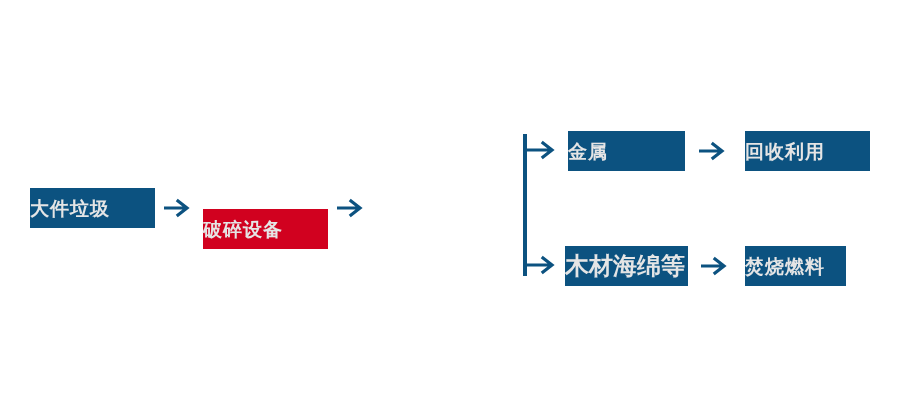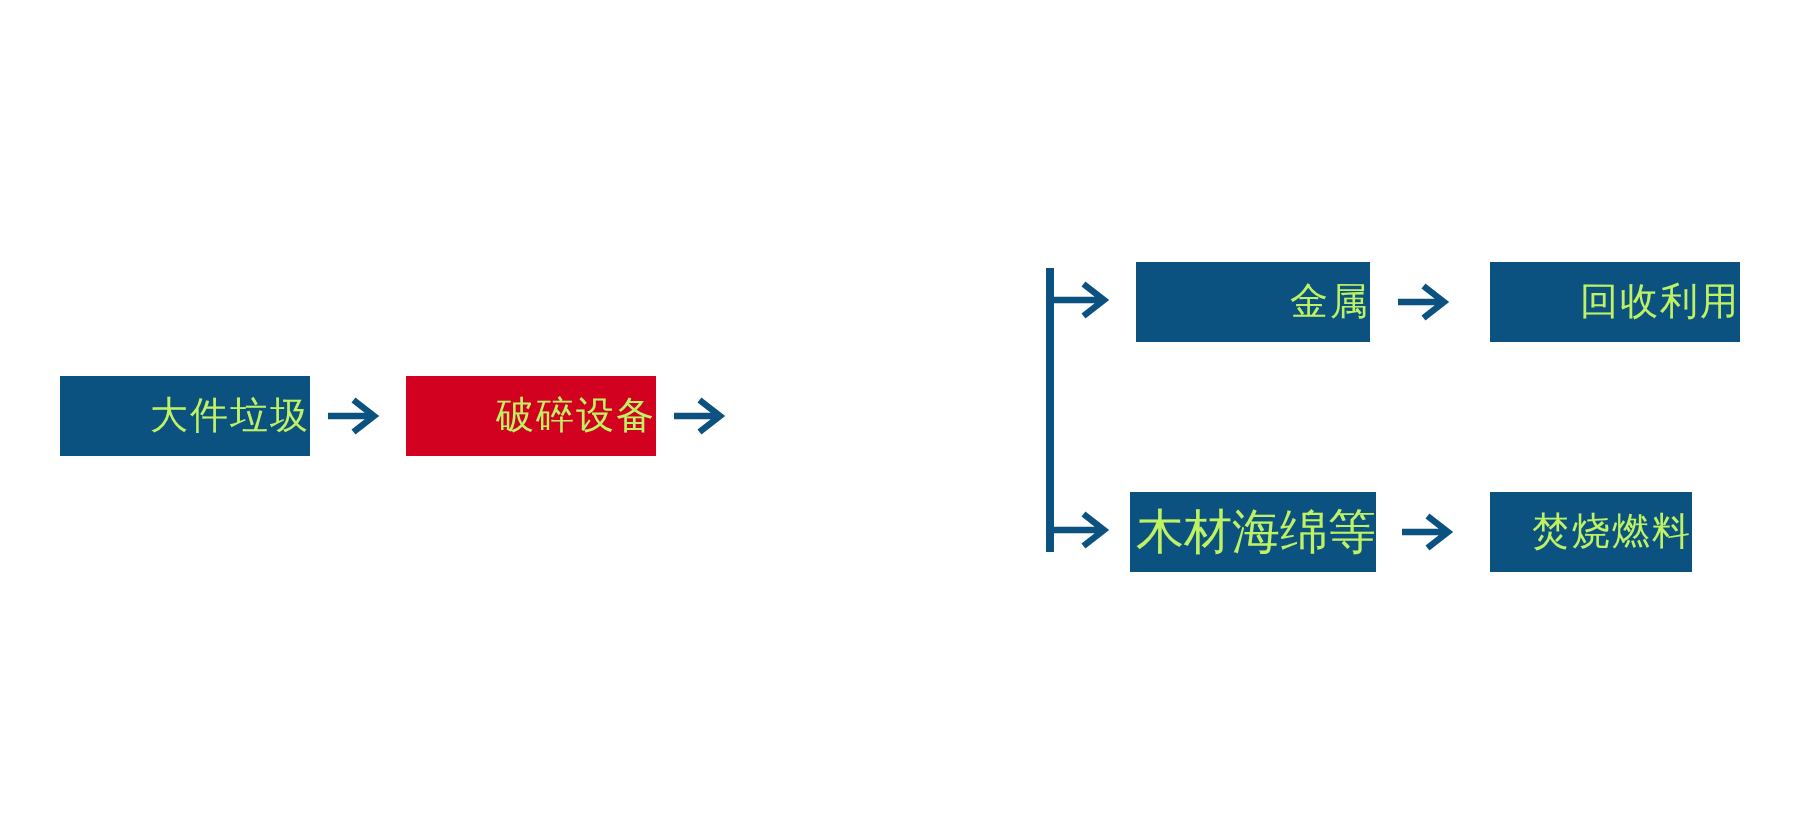--- a/index.html
+++ b/index.html
@@ -20,32 +20,33 @@
     width: 900px;
     height: 411px;
     background: #ffffff;
   }
 
   
   .node {
     position: absolute;
     display: flex;
     align-items: center;
-    justify-content: flex-end;
+    justify-content: flex-start;
     box-sizing: border-box;
-    color: #bef264;
+    color: #e5e5e5;
     font-size: 19px;
-    font-weight: 400;
+    font-weight: 700;
     letter-spacing: 1px;
     line-height: 1;
     white-space: nowrap;
     background: #0c5280;
   }
   .node.accent {
     background: #d1011f;
+    margin-top: 21px;
   }
 
   
   .arrow {
     position: absolute;
     display: flex;
     align-items: center;
     justify-content: center;
     color: #0c5280;
     line-height: 1;

